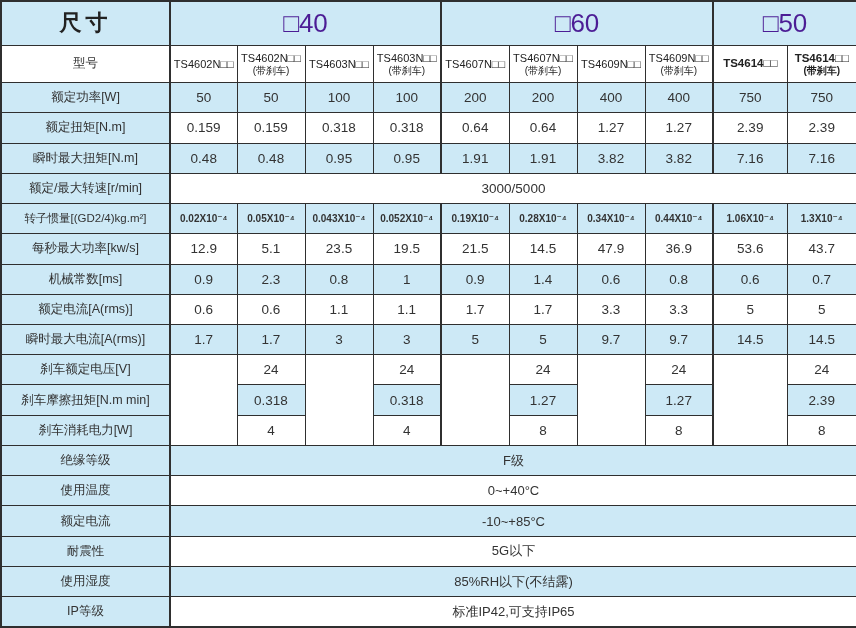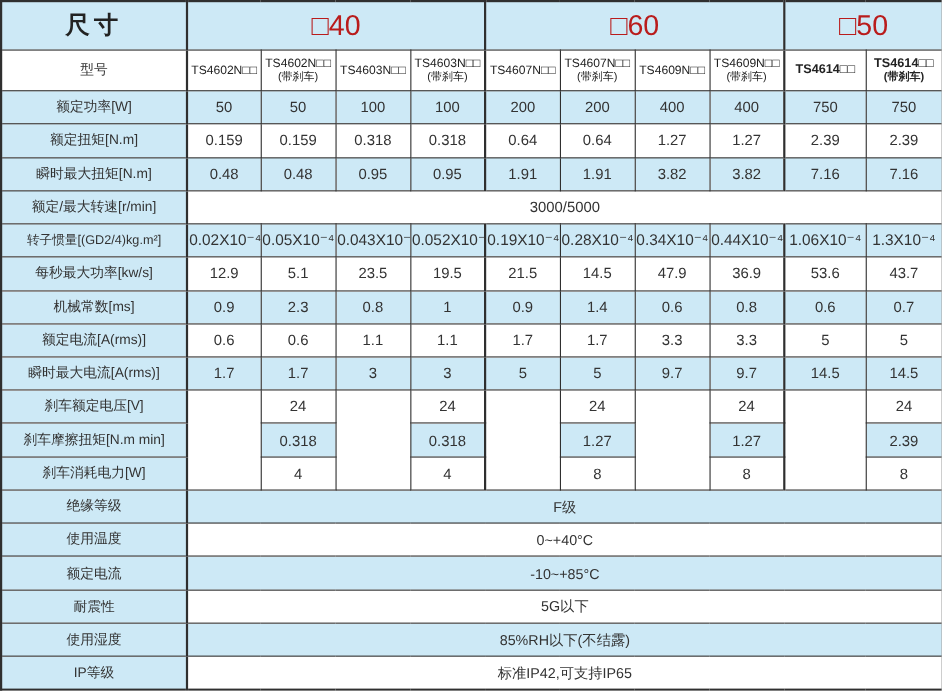--- a/index.html
+++ b/index.html
@@ -15,28 +15,28 @@
     text-align: center; vertical-align: middle;
     font-size: 13.5px; color: #333; padding: 0 1px;
     overflow: hidden; white-space: nowrap;
   }
   .lbl { background: #cde9f6; font-size: 12.5px; border-right-width: 2px; }
   .lbl.sm { font-size: 11.5px; }
   .c-blue { background: #cde9f6; }
   .gl { border-left-width: 2px; }
   tr.r-hdr { height: 44px; }
   tr.r-hdr .hdr-size { font-size: 22px; font-weight: bold; letter-spacing: 4px; color: #222; }
-  tr.r-hdr .group { font-size: 26px; color: #b91c1c; background: #cde9f6; }
+  tr.r-hdr .group { font-size: 26px; color: #4c1d95; background: #cde9f6; }
   tr.r-model { height: 37px; }
   tr.r-model td { background: #fff; text-align: center; }
   .model { font-size: 11px; line-height: 1.15; color: #222; }
   .model .m2 { font-size: 10px; }
   .model.b { font-weight: bold; font-size: 11.5px; }
   tr.r-spec { height: 30px; padding-left: 30px; }
-  .inertia-val { font-size: 14px; }
+  .inertia-val { font-size: 10px; font-weight: bold; }
   tr.r-env { height: 30px; }
   .env-val { font-size: 13px; }
 </style>
 </head>
 <body>
 
 <table class="spec">
   <colgroup>
     <col style="width:169px">
       <col style="width:67px">

